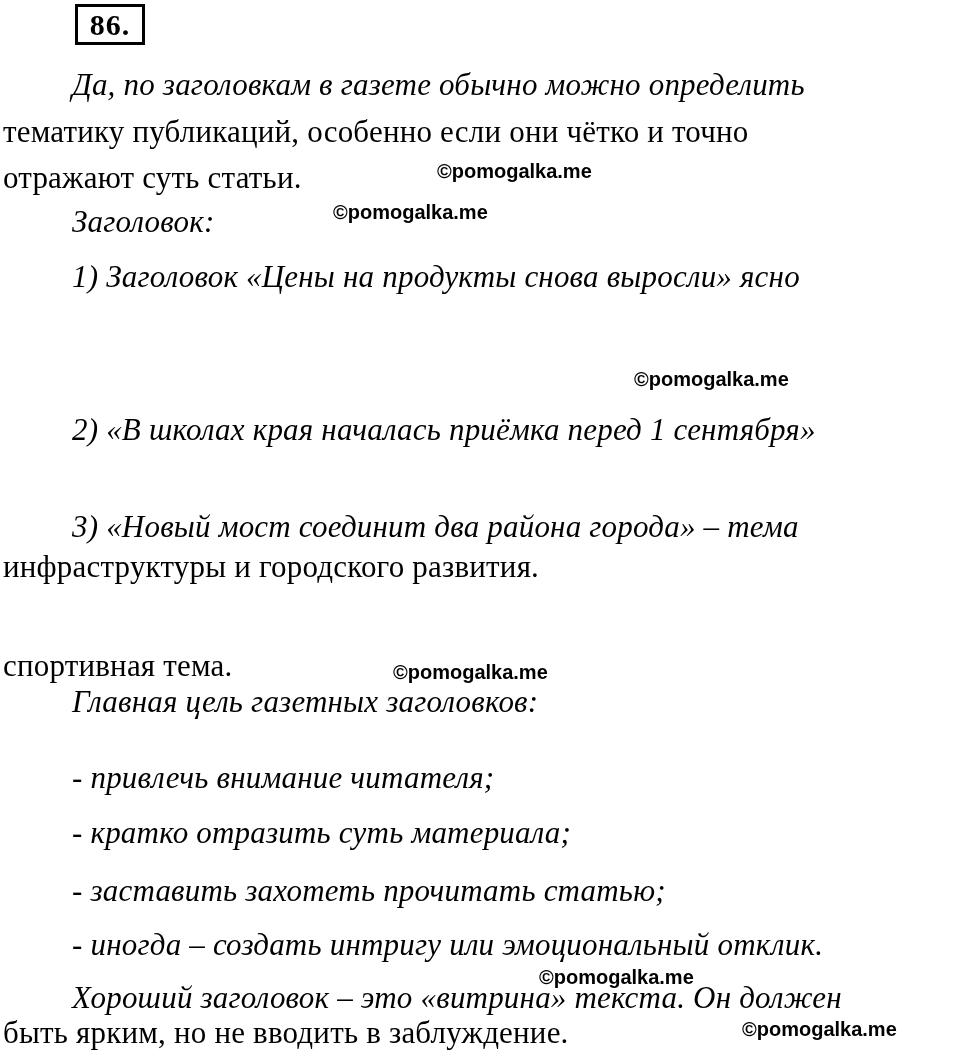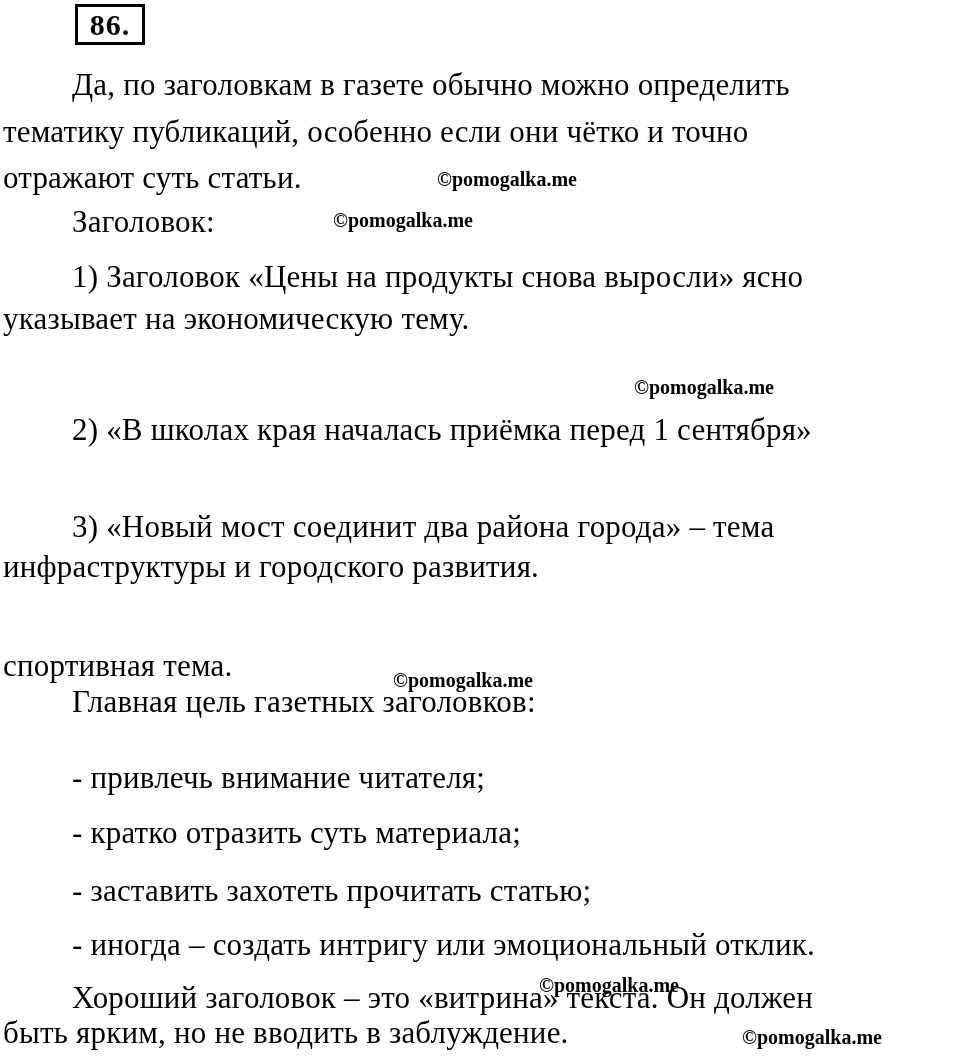--- a/index.html
+++ b/index.html
@@ -37,51 +37,50 @@
   .line {
     position: absolute;
     left: 3px;
     white-space: nowrap;
     font-size: 31px;
     line-height: 40px;
     letter-spacing: 0.2px;
   }
   .line.indent {
     left: 72px;
+    font-style: italic;
   }
   .wm {
     position: absolute;
-    font-family: Liberation Serif, serif;
+    font-family: Liberation Sans, sans-serif;
     font-weight: 700;
     font-size: 20px;
     line-height: 22px;
     white-space: nowrap;
     color: #000000;
-    margin-top: 8px;
   }
 </style>
 </head>
 <body>
 
 <div class="page">
 
   <div class="task-box">
     <span class="num">86.</span>
   </div>
 
   <div class="line indent" style="top:65px">Да, по заголовкам в газете обычно можно определить</div>
   <div class="line" style="top:158px">отражают суть статьи.</div>
   <div class="line" style="top:112px">тематику публикаций, особенно если они чётко и точно</div>
   <span class="wm" style="left:437px; top:160px">©pomogalka.me</span>
 
   <div class="line indent" style="top:202px">Заголовок:</div>
   <span class="wm" style="left:333px; top:201px">©pomogalka.me</span>
 
   <div class="line indent" style="top:257px">1) Заголовок «Цены на продукты снова выросли» ясно</div>
-  <div class="line" style="top:299px">указывает на экономическую тему.</div>
 
   <span class="wm" style="left:634px; top:368px">©pomogalka.me</span>
 
   <div class="line indent" style="top:410px">2) «В школах края началась приёмка перед 1 сентября»</div>
 
   <div class="line indent" style="top:507px">3) «Новый мост соединит два района города» – тема</div>
   <div class="line" style="top:547px">инфраструктуры и городского развития.</div>
 
   <div class="line" style="top:646px">спортивная тема.</div>
   <span class="wm" style="left:393px; top:661px">©pomogalka.me</span>

